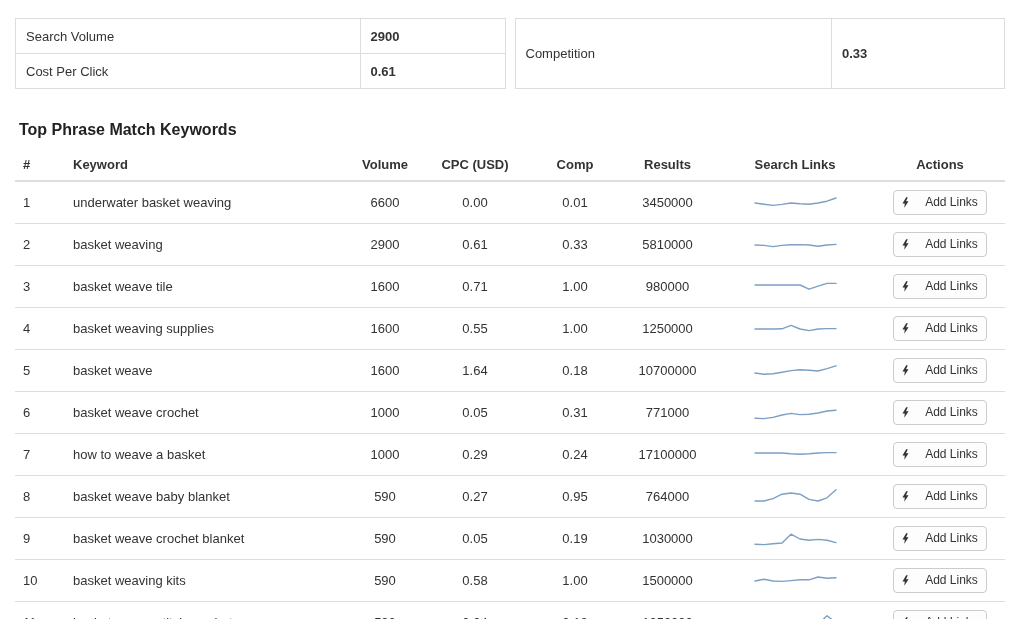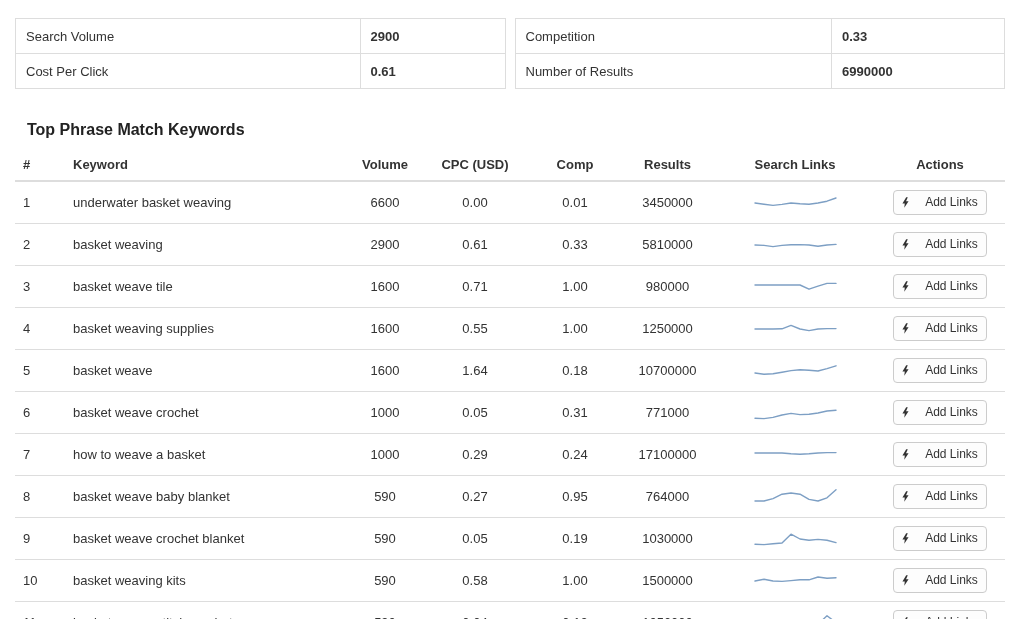--- a/index.html
+++ b/index.html
@@ -30,21 +30,21 @@
   }
   .summary-table td.val { font-weight: bold; }
   .summary-table.left td.val { width: 145px; }
   .summary-table.right td.val { width: 173px; }
 
   
   .section-title {
     font-size: 16px;
     font-weight: bold;
     color: #222;
-    margin: 32px 0 10px 12px;
+    margin: 32px 0 10px 4px;
   }
 
   
   table.kw-table {
     width: 100%;
     border-collapse: collapse;
     font-size: 13px;
   }
   .kw-table th {
     font-weight: bold;
@@ -99,24 +99,20 @@
           <td class="lbl">Cost Per Click</td>
           <td class="val">0.61</td>
         </tr>
       </tbody>
     </table>
     <table class="summary-table right">
       <tbody>
         <tr>
           <td class="lbl">Competition</td>
           <td class="val">0.33</td>
-        </tr>
-        <tr>
-          <td class="lbl">Number of Results</td>
-          <td class="val">6990000</td>
         </tr>
       </tbody>
     </table>
   </div>
 
   <div class="section-title">Top Phrase Match Keywords</div>
 
   <table class="kw-table">
     <colgroup>
       <col style="width:50px">

